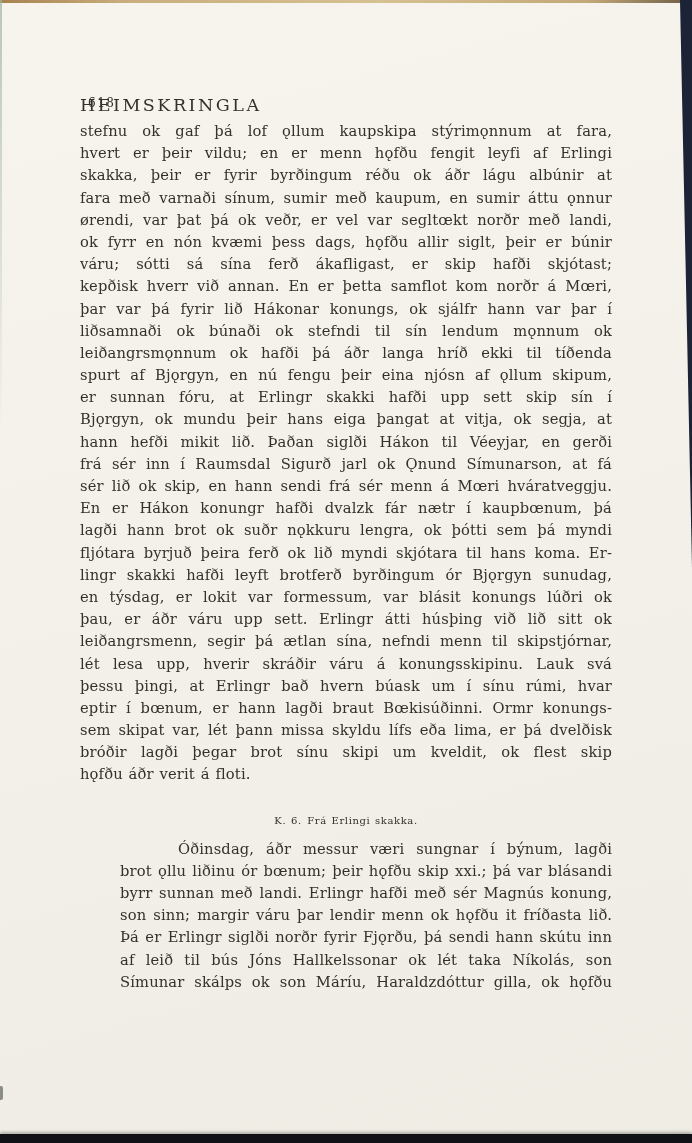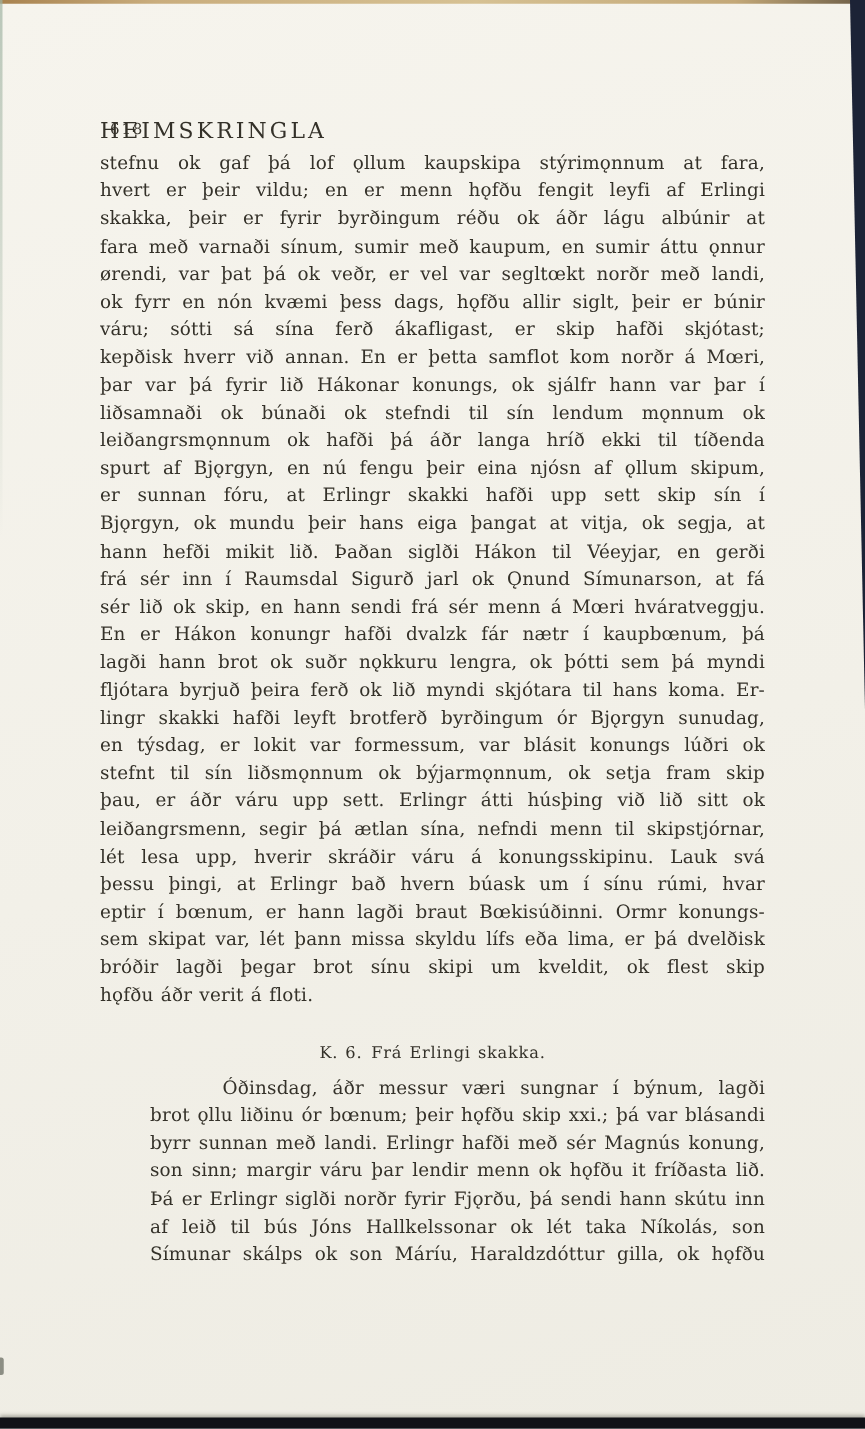--- a/index.html
+++ b/index.html
@@ -57,21 +57,21 @@
   .line {
     position: relative;
     height: 22.2px; line-height: 22.2px;
     text-align: justify; text-align-last: justify;
     overflow: hidden;
   }
   .line.end { text-align-last: left; }
   .line.indent { text-indent: 58px; }
   .chapter-heading {
     margin-top: 24px; height: 22px; line-height: 22px;
-    text-align: center; font-size: 13px; letter-spacing: 0.6px;
+    text-align: center; font-size: 10px; letter-spacing: 0.6px;
   }
   .para2 { margin-top: 6px; margin-left: 40px; }
 </style>
 </head>
 <body>
 
 <div class="page">
 
   <div class="edge-top"></div>
   <div class="edge-right"></div>
@@ -101,21 +101,20 @@
         <div class="line"><span>er sunnan fóru, at Erlingr skakki hafði upp sett skip sín í</span></div>
         <div class="line"><span>Bjǫrgyn, ok mundu þeir hans eiga þangat at vitja, ok segja, at</span></div>
         <div class="line"><span>hann hefði mikit lið. Þaðan siglði Hákon til Véeyjar, en gerði</span></div>
         <div class="line"><span>frá sér inn í Raumsdal Sigurð jarl ok Ǫnund Símunarson, at fá</span></div>
         <div class="line"><span>sér lið ok skip, en hann sendi frá sér menn á Mœri hváratveggju.</span></div>
         <div class="line"><span>En er Hákon konungr hafði dvalzk fár nætr í kaupbœnum, þá</span></div>
         <div class="line"><span>lagði hann brot ok suðr nǫkkuru lengra, ok þótti sem þá myndi</span></div>
         <div class="line"><span>fljótara byrjuð þeira ferð ok lið myndi skjótara til hans koma. Er-</span></div>
         <div class="line"><span>lingr skakki hafði leyft brotferð byrðingum ór Bjǫrgyn sunudag,</span></div>
         <div class="line"><span>en týsdag, er lokit var formessum, var blásit konungs lúðri ok</span></div>
-        <div class="line"><span>stefnt til sín liðsmǫnnum ok býjarmǫnnum, ok setja fram skip</span></div>
         <div class="line"><span>þau, er áðr váru upp sett. Erlingr átti húsþing við lið sitt ok</span></div>
         <div class="line"><span>leiðangrsmenn, segir þá ætlan sína, nefndi menn til skipstjórnar,</span></div>
         <div class="line"><span>lét lesa upp, hverir skráðir váru á konungsskipinu. Lauk svá</span></div>
         <div class="line"><span>þessu þingi, at Erlingr bað hvern búask um í sínu rúmi, hvar</span></div>
         <div class="line"><span>eptir í bœnum, er hann lagði braut Bœkisúðinni. Ormr konungs-</span></div>
         <div class="line"><span>sem skipat var, lét þann missa skyldu lífs eða lima, er þá dvelðisk</span></div>
         <div class="line"><span>bróðir lagði þegar brot sínu skipi um kveldit, ok flest skip</span></div>
         <div class="line end"><span>hǫfðu áðr verit á floti.</span></div>
       </div>
     <div class="chapter-heading">K. 6. Frá Erlingi skakka.</div>

